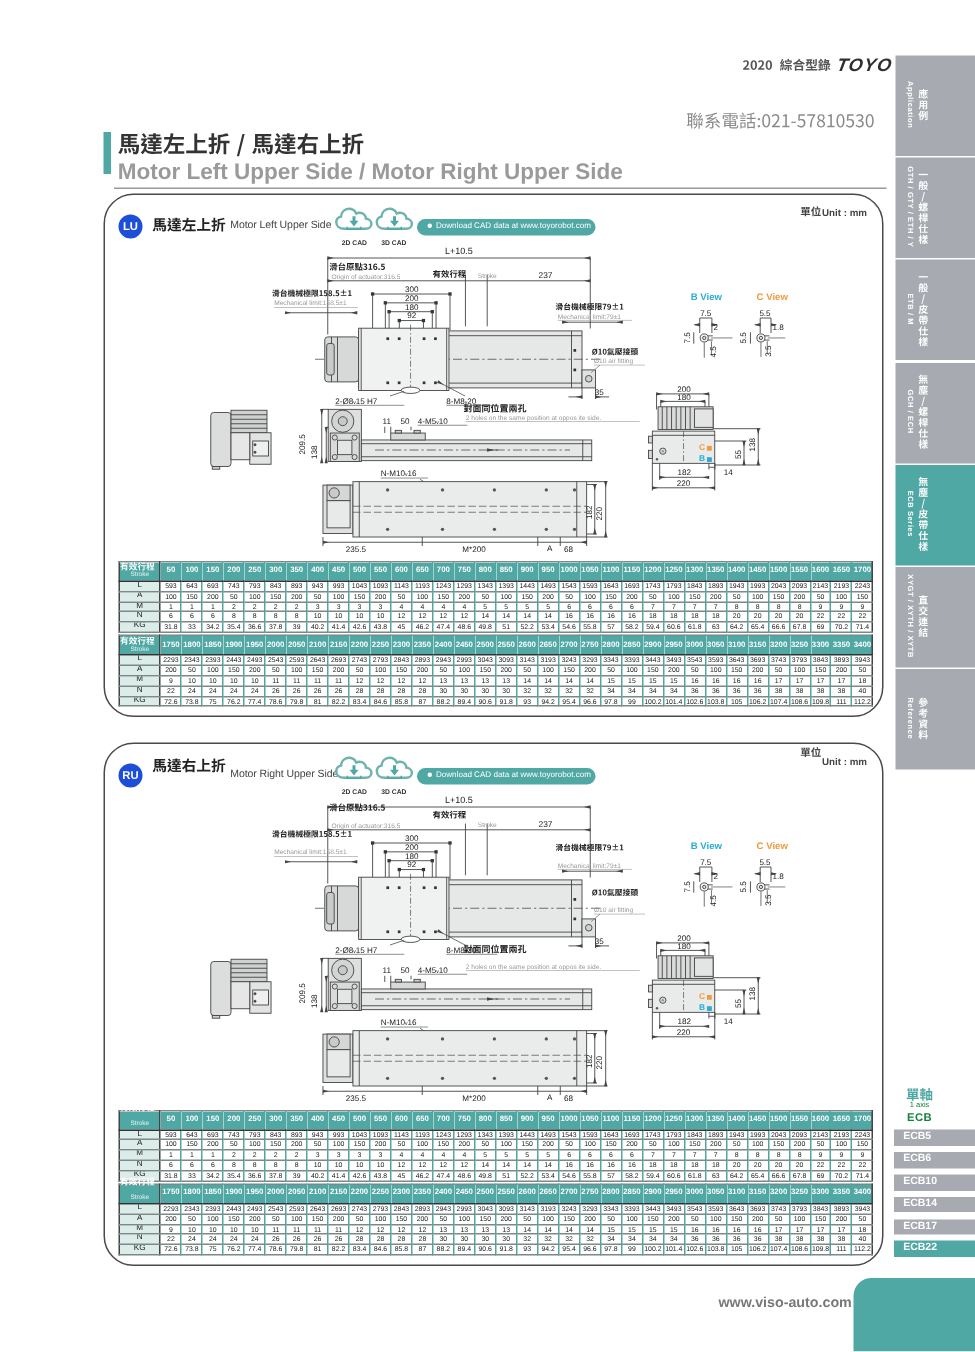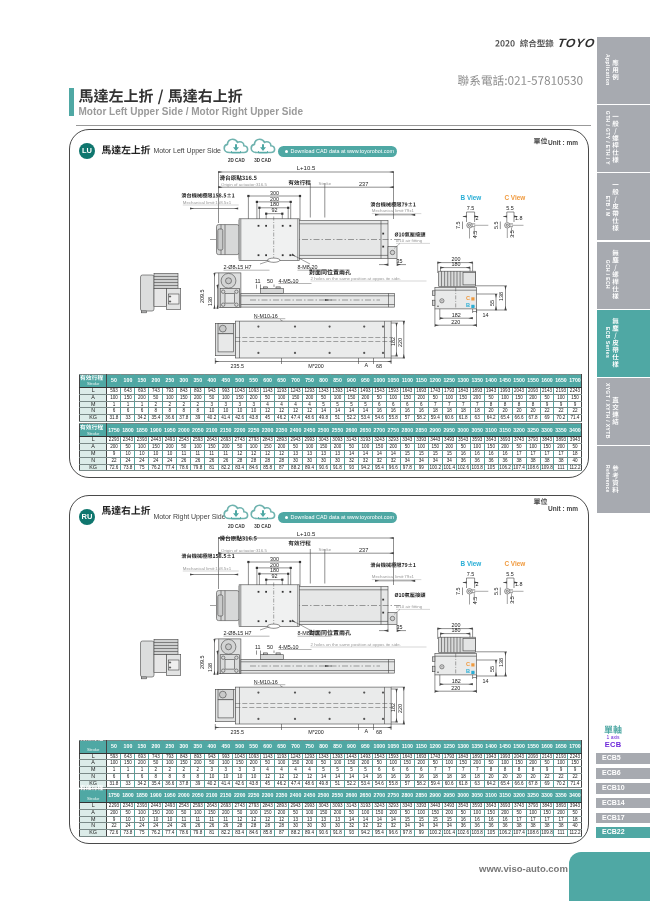--- a/index.html
+++ b/index.html
@@ -1,40 +1,40 @@
 <!DOCTYPE html>
 <html><head><meta charset="utf-8"><style>
 
 * { margin:0; padding:0; box-sizing:border-box; }
 html,body { width:650px; height:901px; background:#fff; font-family:"Liberation Sans", sans-serif; position:relative; overflow:hidden; }
 .toyo { position:absolute; top:36px; left:558px; font-size:12px; font-weight:bold; font-style:italic; color:#2f2f2f; transform:skewX(-10deg); letter-spacing:0.8px; }
-.t2 { position:absolute; left:78.5px; top:105.5px; font-size:10px; font-weight:bold; color:#9a9a9a; }
+.t2 { position:absolute; left:78.5px; top:105.5px; font-size:15px; font-weight:bold; color:#9a9a9a; }
 .tbar { position:absolute; left:69.4px; top:87.5px; width:4.2px; height:28px; background:#4fa8a4; }
 .trule { position:absolute; left:75.5px; top:125px; width:515px; height:1px; background:#999; }
 .stab { position:absolute; left:596.5px; width:53.5px; height:67px; background:#a7aab0; }
 .stab.on { background:#4fa8a4; }
 .panel { position:absolute; left:68.5px; width:520px; height:349px; border:1px solid #4a4a4a; border-radius:20px; background:#fff; }
-.badge { position:absolute; left:9.5px; top:12.5px; width:16px; height:16px; border-radius:50%; background:#0f766e; color:#fff; font-size:7.5px; font-weight:bold; text-align:center; line-height:16px; }
+.badge { position:absolute; left:9.5px; top:12.5px; width:16px; height:16px; border-radius:50%; background:#1d4ed8; color:#fff; font-size:7.5px; font-weight:bold; text-align:center; line-height:16px; }
 .ptitle { position:absolute; left:84px; top:17px; font-size:7px; color:#444; letter-spacing:-0.05px; }
 .cloud { position:absolute; top:6px; width:26px; text-align:center; }
 .cl { font-size:4.5px; font-weight:bold; color:#333; margin-top:-1px; }
 .pill { position:absolute; left:208.8px; top:16px; width:119px; height:10.5px; border-radius:5.5px; background:#4fa8a4; color:#fff; font-size:5.4px; line-height:10.5px; text-align:center; }
 .pill .dot { display:inline-block; width:3px; height:3px; border-radius:50%; background:#fff; margin:0 3px; vertical-align:0.5px; }
 .unit { position:absolute; right:9.5px; top:8.5px; font-size:6.5px; font-weight:bold; color:#444; }
 .drw { position:absolute; left:0; top:0; }
 .stk { position:absolute; left:9.3px; width:503.7px; border-collapse:collapse; table-layout:fixed; font-size:4.6px; color:#222; border-top:1px solid #555; border-bottom:1px solid #555; }
 .stk td { border-left:0.5px solid #53a5a0; border-right:0.5px solid #53a5a0; border-top:0.5px solid #7a8a88; border-bottom:0.5px solid #7a8a88; text-align:center; padding:0; height:6.5px; line-height:5.8px; overflow:hidden; white-space:nowrap; background:#fff; }
 .stk td:first-child { width:27.7px; background:#dcece9; }
 .stk tr.hd td { background:#4fa8a4; color:#fff; height:13px; font-size:5.2px; font-weight:bold; border-bottom:0.5px solid #333; }
 .stk td.lab { vertical-align:bottom; }
 .stk .c2 { font-size:4.3px; color:#e8f4f0; font-weight:normal; line-height:5px; }
 .stk td.lab2 { font-size:5.4px; }
 .stk td:first-child { border-left:1px solid #444; border-right:0.8px solid #444; }
 .stk td:last-child { border-right:0.8px solid #444; }
-.axis { position:absolute; left:593px; top:734px; width:40px; text-align:center; color:#6d28d9; }
+.axis { position:absolute; left:593px; top:734px; width:40px; text-align:center; color:#15803d; }
 .axis .a2 { font-size:5px; }
 .axis .a3 { font-size:7.5px; font-weight:bold; letter-spacing:0.3px; }
 .etab { position:absolute; left:595.6px; width:54.4px; height:10.6px; background:#a7aab0; color:#fff; font-size:7px; font-weight:bold; line-height:10.6px; padding-left:6.5px; }
 .etab.on { background:#4fa8a4; }
 .site { position:absolute; left:479px; top:862.5px; font-size:9.5px; font-weight:bold; color:#777; }
 .tealbox { position:absolute; left:569px; top:852px; width:81px; height:49px; background:#4fa8a4; border-radius:12px 0 0 0; }
 
 </style></head><body>
 
 <div class="toyo">TOYO</div>

